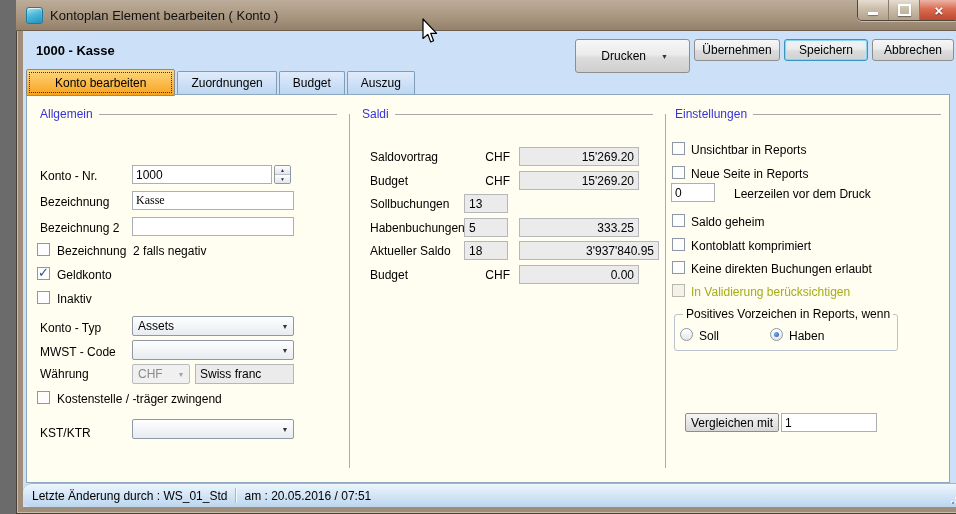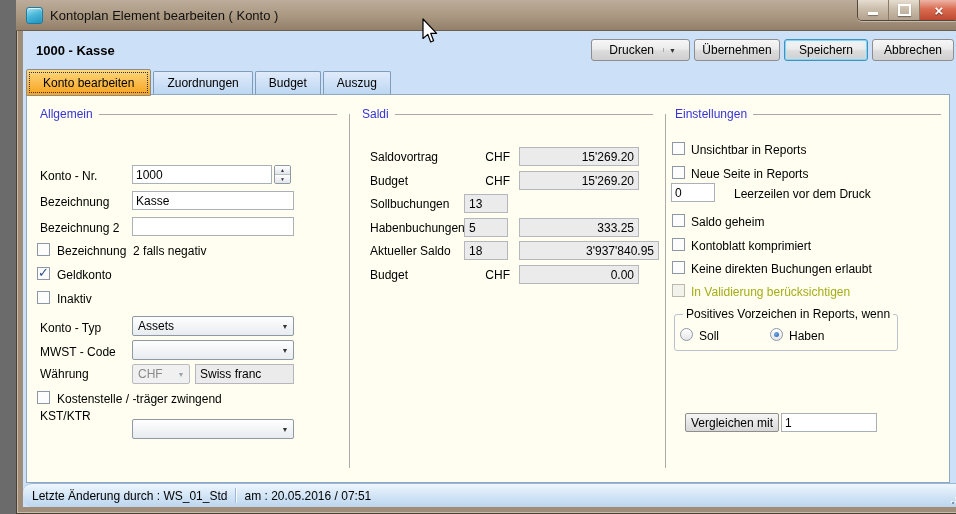--- a/index.html
+++ b/index.html
@@ -24,32 +24,32 @@
   .g-min{width:10px;height:3px;background:#fff;margin-top:7px;box-shadow:0 1px 1px rgba(0,0,0,.35);}
   .g-max{width:9px;height:8px;border:2px solid #fff;box-shadow:0 1px 1px rgba(0,0,0,.35);}
   .g-close{color:#fff;font-weight:bold;font-size:15px;line-height:1;text-shadow:0 1px 1px rgba(0,0,0,.45);}
   
   .dialog{position:absolute;left:7px;top:31px;width:942px;height:476px;background:#cce0f7;}
   .subtitle{position:absolute;left:13px;top:12px;font-weight:bold;font-size:13px;}
   .hbtns{position:absolute;top:8px;right:11px;display:flex;gap:4px;}
   .btn{height:22px;display:flex;align-items:center;justify-content:center;box-sizing:border-box;
     background:linear-gradient(180deg,#f7f7f7,#ebebeb 45%,#dcdcdc 55%,#cfcfcf);
     border:1px solid #8e8e8e;border-radius:3px;font-size:12px;cursor:default;}
-  .btn.split{padding:8px;}
+  .btn.split{padding:16px;}
   .split-main{padding:0 9px;display:flex;align-items:center;height:100%;}
   .split-arrow{width:17px;height:100%;display:flex;align-items:center;justify-content:center;
     border-left:1px solid #a8a8a8;font-size:7px;color:#333;}
   .w-ueb{width:86px}.w-abb{width:82px}
   .w-spe{width:84px;border:1px solid #3c93c0;box-shadow:inset 0 0 0 1px #8fd2ee, inset 0 0 5px #bfe6f6;}
   
   .tabs{position:absolute;left:3px;top:38px;height:25px;display:flex;align-items:flex-end;z-index:6;}
   .tab{height:23px;display:flex;align-items:center;padding:0 13px;margin-right:2px;box-sizing:border-box;
     background:linear-gradient(180deg,#e0ebfb,#bdd7f2);border:1px solid #7f9db9;border-bottom:none;
     border-radius:2px 2px 0 0;cursor:default;}
-  .tab.active{height:27px;margin-bottom:-2px;padding:0 16px;
+  .tab.active{height:27px;margin-bottom:-2px;padding:0 28px;
     background:linear-gradient(180deg,#fdd97e,#fbbc4e 50%,#f6a31e);
     border:1px solid #8c8c8c;outline:1px dotted #333;outline-offset:-4px;}
   
   .content{position:absolute;left:3px;top:63px;width:924px;height:389px;box-sizing:border-box;
     background:#fffef0;border:1px solid #8ea8c0;z-index:1;}
   .group-head{position:absolute;display:flex;align-items:center;}
   .group-title{color:#3434d8;margin-right:6px;white-space:pre;}
   .gline{flex:1;height:1px;background:#a8a8a8;margin-top:1px;}
   .vdiv{position:absolute;width:1px;background:#ababab;}
   .lbl{position:absolute;white-space:pre;}
@@ -152,21 +152,21 @@
       <div class="vdiv" style="left:638px;top:19px;height:354px"></div>
 
       <div class="lbl" style="left:13px;top:74px">Konto - Nr.</div>
       <input class="tin" style="left: 105px; top: 70px; width: 140px;" value="1000">
       <div class="spinner" style="left:247px;top:70px">
         <span class="spin-b">▲</span>
         <span class="spin-b">▼</span>
       </div>
 
       <div class="lbl" style="left:13px;top:100px">Bezeichnung</div>
-      <input class="tin" style="left: 105px; top: 96px; width: 162px;" value="Kasse">
+      <input class="tin" style="left: 105px; top: 96px; width: 162px; font-family: Liberation Serif, serif;" value="Kasse">
 
       <div class="lbl" style="left:13px;top:126px">Bezeichnung 2</div>
       <input class="tin" style="left: 105px; top: 122px; width: 162px;" value="">
 
       <span class="cb" style="left:10px;top:148px"></span>
       <div class="lbl" style="left:30px;top:149px">Bezeichnung  2 falls negativ</div>
 
       <span class="cb checked" style="left:10px;top:172px"></span>
       <div class="lbl" style="left:30px;top:173px">Geldkonto</div>
 
@@ -188,21 +188,21 @@
       <div class="lbl" style="left:13px;top:272px">Währung</div>
       <div class="combo disabled" style="left:105px;top:269px;width:58px">
         <span class="cval">CHF</span>
         <span class="carr">▼</span>
       </div>
       <div class="ro left" style="left:168px;top:269px;width:99px;height:20px">Swiss franc</div>
 
       <span class="cb" style="left:10px;top:296px"></span>
       <div class="lbl" style="left:30px;top:297px">Kostenstelle / -träger zwingend</div>
 
-      <div class="lbl" style="left:13px;top:314px">KST/KTR</div>
+      <div class="lbl" style="left:13px;top:331px">KST/KTR</div>
       <div class="combo" style="left:105px;top:324px;width:162px">
         <span class="cval"></span>
         <span class="carr">▼</span>
       </div>
 
       <div class="lbl" style="left:343px;top:55px">Saldovortrag</div>
       <div class="lbl" style="left:437px;top:55px;width:46px;text-align:right">CHF</div>
       <div class="ro right" style="left:492px;top:52px;width:120px">15'269.20</div>
 
       <div class="lbl" style="left:343px;top:79px">Budget</div>

